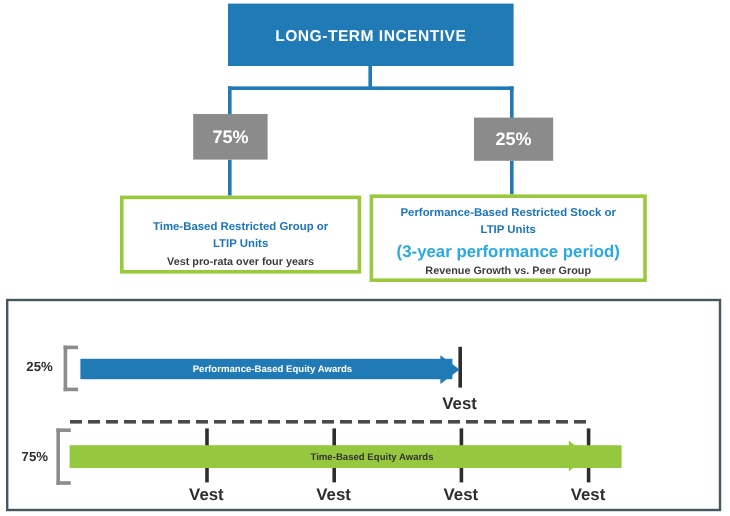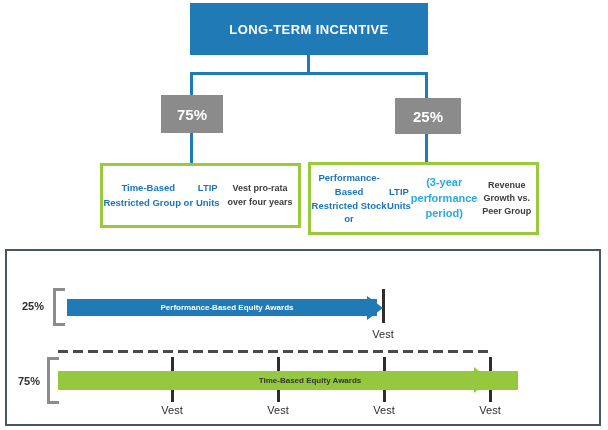--- a/index.html
+++ b/index.html
@@ -15,25 +15,25 @@
     display:flex;flex-direction:column;align-items:center;justify-content:center;gap:7px;
     text-align:center;
   }
   .conn{background:#1F7AB6;}
   .pct-box{
     background:#8B8B8B;color:#ffffff;font-weight:bold;font-size:15px;
     display:flex;align-items:center;justify-content:center;
   }
   .green-box{
     background:#ffffff;border:3px solid #9ACA3C;text-align:center;
-    display:flex;flex-direction:row;align-items:center;justify-content:space-between;
+    display:flex;flex-direction:column;align-items:center;justify-content:flex-end;
     line-height:1.5;
   }
   .gb-title{color:#1B75BC;font-weight:bold;font-size:9.5px;}
-  .gb-sub{color:#29A9E1;font-weight:bold;font-size:11px;}
+  .gb-sub{color:#29A9E1;font-weight:bold;font-size:14px;}
   .gb-body{color:#3C3C3C;font-weight:bold;font-size:9px;}
   
   .panel{
     left:5px;top:249px;width:592px;height:173px;background:#ffffff;
     border:2px solid #45575F;
   }
   .year-header{
     left:67px;top:263px;width:530px;height:18px;
     display:flex;gap:2px;
   }
@@ -50,21 +50,21 @@
   }
   .arrow-body{
     display:flex;align-items:center;justify-content:center;
     font-weight:bold;font-size:8px;z-index:2;
   }
   .arrow-head{width:0;height:0;z-index:2;}
   .blue-body{background:#1F7AB6;color:#ffffff;padding-left:10px;}
   .green-body{background:#96C83F;color:#333333;padding-left:44px;}
   .tick{background:#2E2E2E;width:3px;z-index:1;}
   .vest{
-    width:34px;text-align:center;color:#2E2E2E;font-weight:normal;font-size:11px;z-index:3;
+    width:34px;text-align:center;color:#2E2E2E;font-weight:bold;font-size:14px;z-index:3;
   }
   .dash-line{
     height:3px;z-index:1;
     background:repeating-linear-gradient(90deg,#4A4A4A 0 10px,transparent 10px 15px);
   }
 </style>
 </head>
 <body>
 
 <div id="stage">

